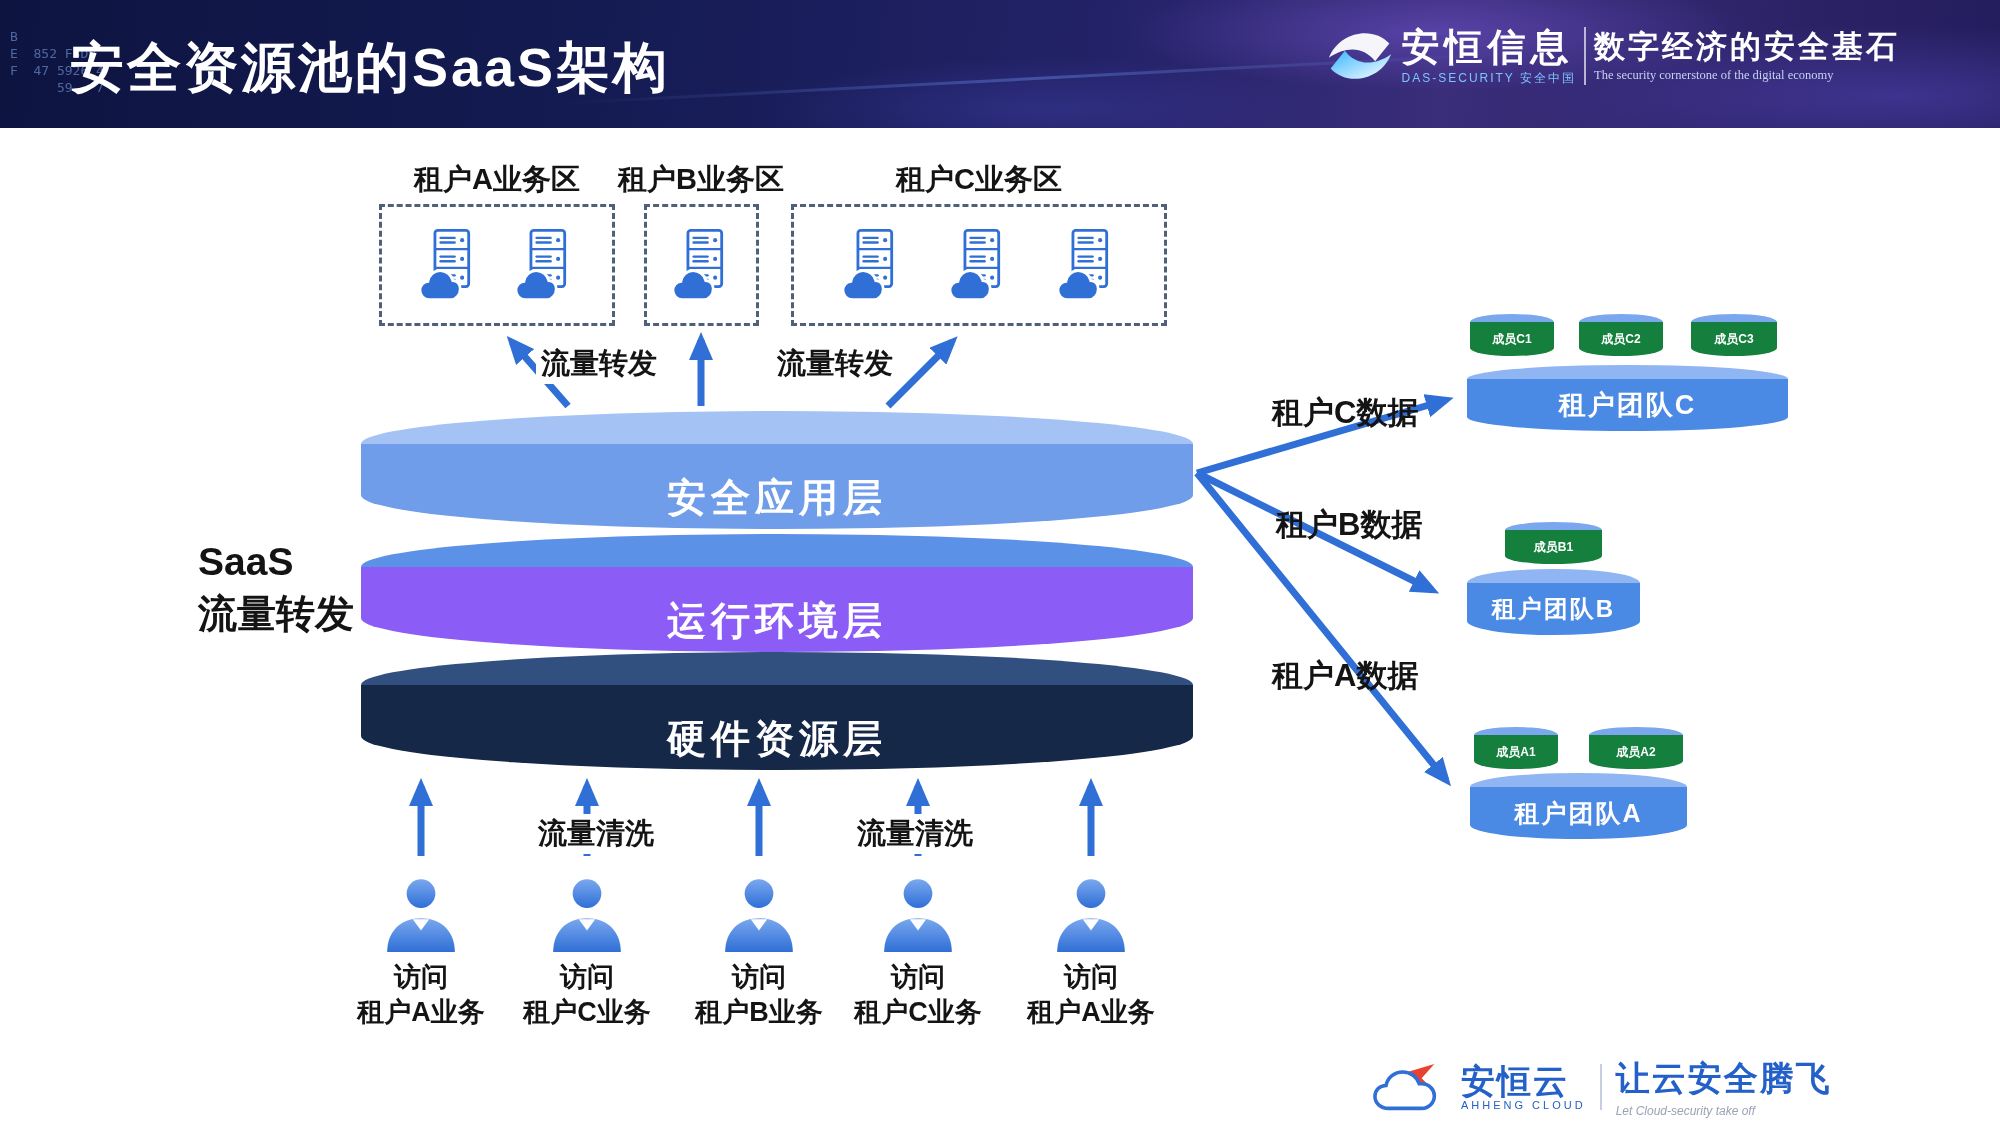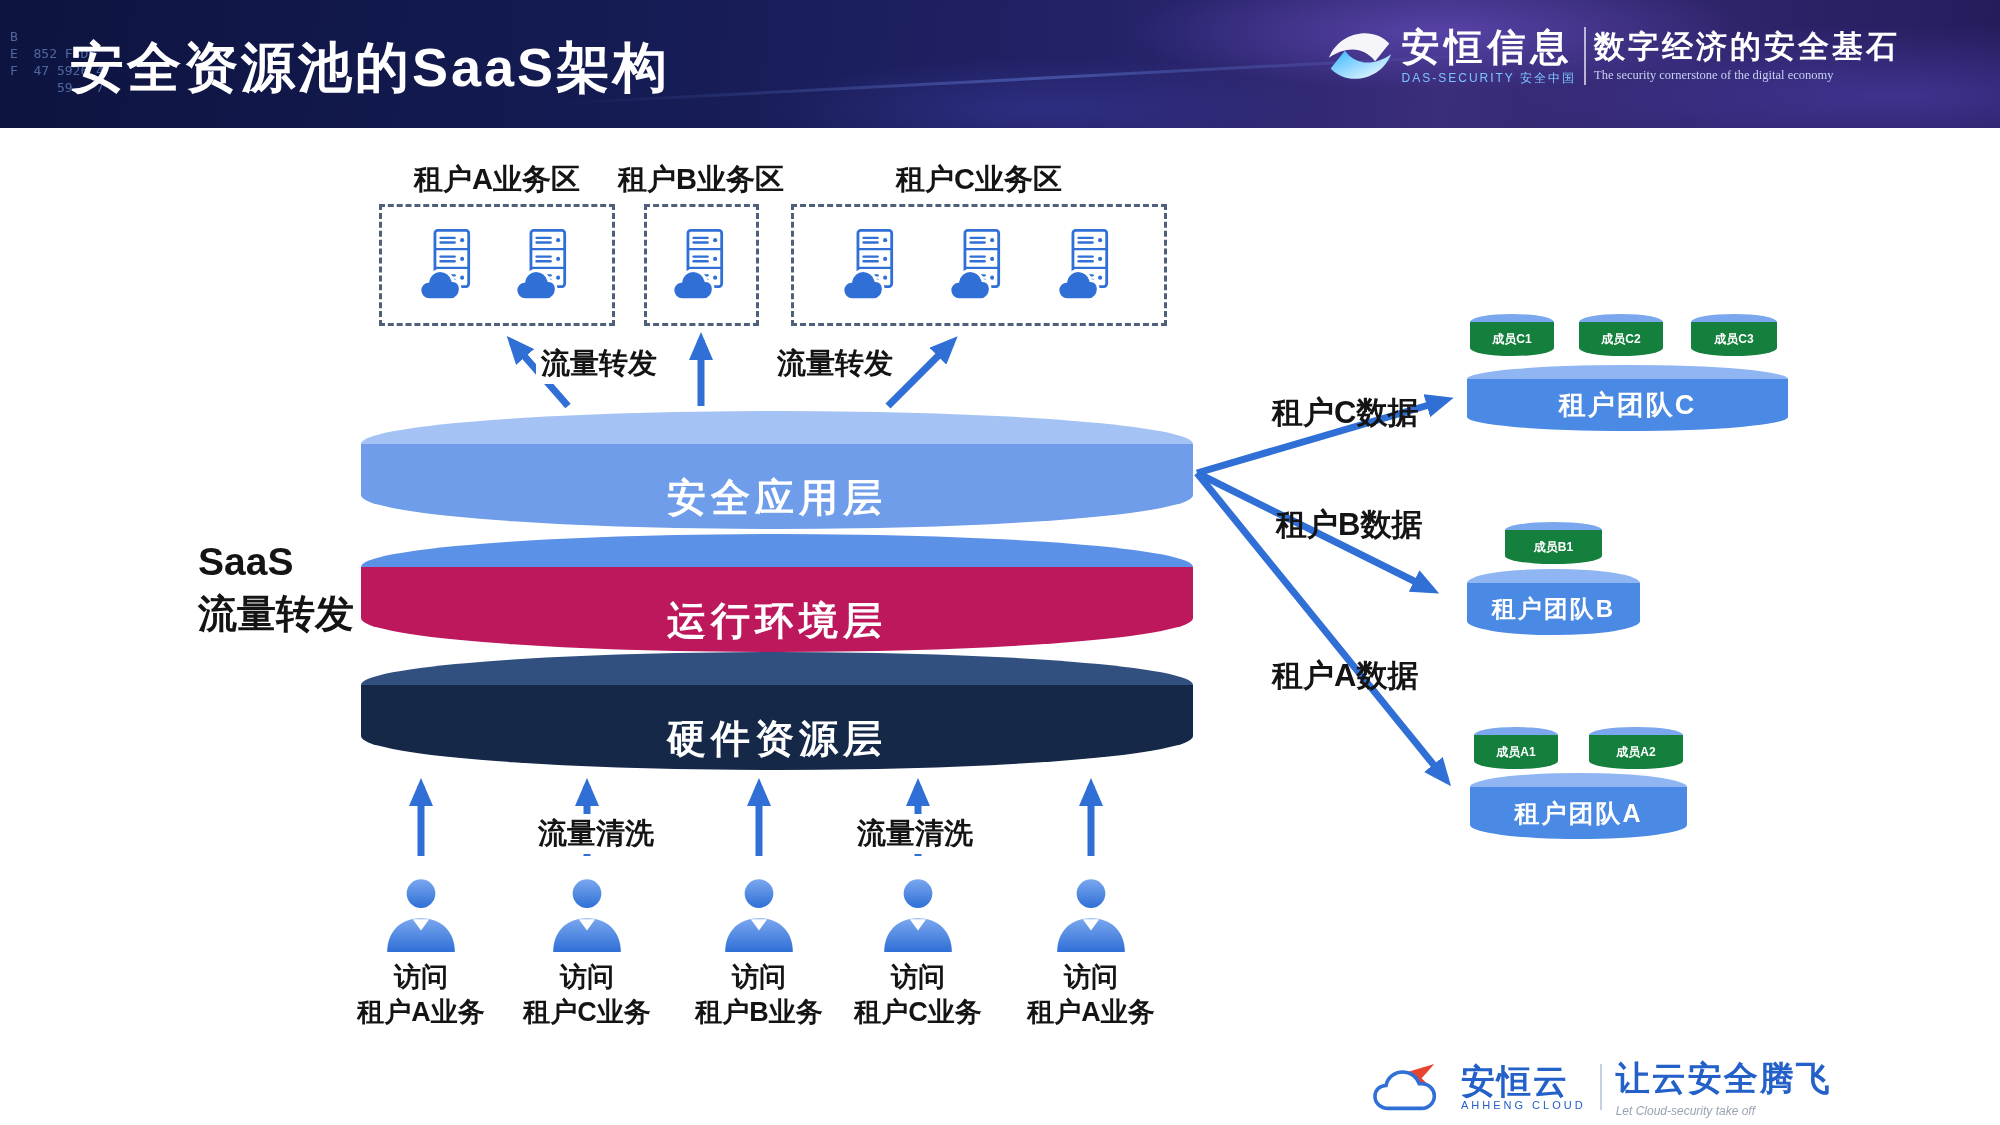--- a/index.html
+++ b/index.html
@@ -46,21 +46,21 @@
   .flow-label { position:absolute; transform:translateX(-50%); font-size:29px; font-weight:bold;
     color:#141414; background:#ffffff; padding:0 5px; z-index:3; }
 
   
   .disk { position:absolute; left:361px; width:832px; height:118px; z-index:2; }
   .disk-top  { position:absolute; left:0; right:0; top:0; height:66px; border-radius:50%; }
   .disk-body { position:absolute; left:0; right:0; top:33px; height:85px;
     border-radius:0 0 50% 50% / 0 0 34px 34px; display:flex; align-items:center; justify-content:center; }
   .disk-label { color:#ffffff; font-size:39px; font-weight:bold; letter-spacing:5px; margin-top:23px; }
   .l1 .disk-top{background:#a4c2f4;} .l1 .disk-body{background:#6f9de9;}
-  .l2 .disk-top{background:#5c91e8;} .l2 .disk-body{background:#be185d;}
+  .l2 .disk-top{background:#5c91e8;} .l2 .disk-body{background:#8b5cf6;}
   .l3 .disk-top{background:#31507f;} .l3 .disk-body{background:#152848;}
 
   .saas-label { position:absolute; left:198px; top:536px; font-size:39px; font-weight:bold;
     color:#141414; line-height:52px; }
 
   .data-label { position:absolute; font-size:31px; font-weight:bold; color:#141414; z-index:3; }
 
   
   .cyl { position:absolute; z-index:2; }
   .cyl-top  { position:absolute; left:0; right:0; top:0; border-radius:50%; }

